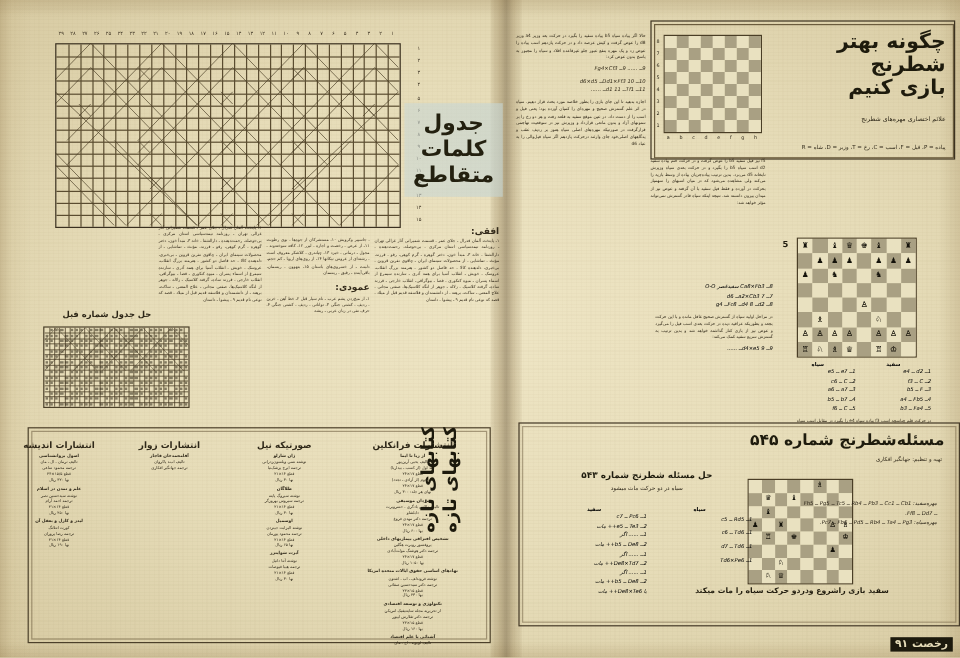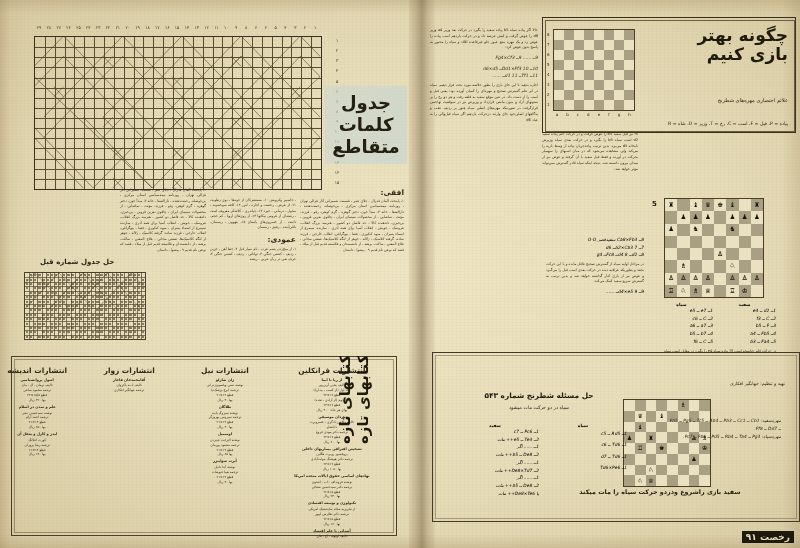--- a/index.html
+++ b/index.html
@@ -29,21 +29,21 @@
       rgba(120,95,55,.06) 100%);
   }
   .grain{
     position:absolute;inset:0;pointer-events:none;opacity:.30;
     background-image:
       repeating-linear-gradient(0deg, rgba(120,100,60,.10) 0 1px, rgba(0,0,0,0) 1px 3px),
       repeating-linear-gradient(90deg, rgba(120,100,60,.07) 0 1px, rgba(0,0,0,0) 1px 4px);
   }
 
   
-  #left-page{position:absolute;left:0;top:0;width:412px;height:437px;}
+  #left-page{position:absolute;left:12px;top:0;width:412px;height:437px;}
 
   .cw-wrap{position:absolute;left:16px;top:22px;width:312px;height:168px;}
   .cw-colnums{position:absolute;left:18px;top:0;width:286px;height:12px;display:flex;flex-direction:row-reverse;}
   .cw-colnums span{flex:1;font-size:4.2px;text-align:center;color:#3a3020;line-height:12px;}
   .cw-rownums{position:absolute;right:-16px;top:14px;width:14px;height:152px;display:flex;flex-direction:column;}
   .cw-rownums span{flex:1;font-size:4.2px;color:#3a3020;line-height:1;display:flex;align-items:center;justify-content:center;}
   .cw-grid{position:absolute;left:18px;top:14px;width:286px;height:152px;border:1px solid #3a3020;}
   .cw-grid .gl{position:absolute;background:#5a4c30;}
   .cw-diag{position:absolute;left:18px;top:14px;width:286px;height:152px;overflow:hidden;}
 
@@ -733,21 +733,21 @@
             <div class="bk-l">ترجمه دکتر تقلارس لپیور</div>
             <div class="bk-l">قطع ۱۵×۲۲</div>
             <div class="bk-l">بها ۱۶۰ ریال</div>
           </div>
           <div class="bk">
             <div class="bk-t">آشنائی با علم اقتصاد</div>
             <div class="bk-l">تالیف لوبویه ـ اچ ـ مای</div>
           </div>
         </div>
         <div class="ads-col" style="flex: 0 0 24%;">
-          <div class="pub-head">انتشارات نیل</div>
+          <div class="pub-head">صورتیکه نیل</div>
           <div class="bk">
             <div class="bk-t">ژان شارلو</div>
             <div class="bk-l">نوشته نسی ویلسون‌زدرانی</div>
             <div class="bk-l">ترجمه ایرج پزشک‌نیا</div>
             <div class="bk-l">قطع ۱۴×۲۱</div>
             <div class="bk-l">بها ۳۰ ریال</div>
           </div>
           <div class="bk">
             <div class="bk-t">طلاگان</div>
             <div class="bk-l">نوشته سیروگ پاینه</div>
@@ -890,20 +890,21 @@
             <span>6</span>
             <span>5</span>
             <span>4</span>
             <span>3</span>
             <span>2</span>
             <span>1</span>
           </div>
         </div>
       <div class="ch-title">
         <div>چگونه بهتر</div>
+        <div>شطرنج</div>
         <div>بازی کنیم</div>
       </div>
       <div class="ch-sub">علائم اختصاری مهره‌های شطرنج</div>
       <div class="ch-leg">پیاده = P، فیل = F، اسب = C، رخ = T، وزیر = D، شاه = R</div>
     </div>
   </div>
 
   <div class="col-a">
     <div>حالا اگر پیاده سیاه b5 پیاده سفید را بگیرد در حرکت بعد وزیر a4 وزیر d8 را عوض گرفت و کیش عرصه داد و در حرکت یازدهم اسب پیاده را عوض زد و یک مهره بنفع عبور جلو غیرقاعده اقلاد و سیاه را مجبور به پاسخ بدون عوض کرد:</div>
     <div class="mv" style="margin:3px 0">9ــ ......  9ــ Fg4×Cf3</div>
@@ -1073,20 +1074,21 @@
 
   <div style="position:absolute;left:116px;top:236px;width:98px;direction:rtl;">
     <div class="mv">8ــ Ca8×Fb3   سفیدقصر O-O</div>
     <div class="mv">7ــ a2×Cb3    7ــ d6</div>
     <div class="mv">8ــ d2ــ d4   8ــ Fc8ــ g4</div>
     <div style="font-size:3.6px;line-height:1.6;color:#332b1a;margin-top:3px;text-align:justify;">در مراحل اولیه سیاه از گسترش صحیح غافل مانده و با این حرکت بجعد و بطوریکه عراقیه دیده در حرکت بعدی اسب فیل را می‌گیرد و عوض نیز از بازی کنار گذاشته خواهد شد و بدین ترتیب به گسترش سریع سفید کمک می‌کند:</div>
     <div class="mv" style="margin-top:3px">9ــ d4×e5   9ــ ......</div>
   </div>
 
   <div class="prob">
+    <div class="prob-title">مسئله‌شطرنج شماره ۵۴۵</div>
     <div class="prob-by">تهیه و تنظیم: جهانگیر افکاری</div>
 
     <div id="prob-board" style="position:absolute;right:90px;top:46px;width:86px;height:86px;">
         <div class="board" style="width: 86px; height: 86px; grid-template-columns: repeat(8, 1fr); grid-template-rows: repeat(8, 1fr); font-size: 6px;">
           <div class="sq l"></div>
           <div class="sq d"></div>
           <div class="sq l"></div>
           <div class="sq d"></div>
           <div class="sq l"></div>
           <div class="sq d">

